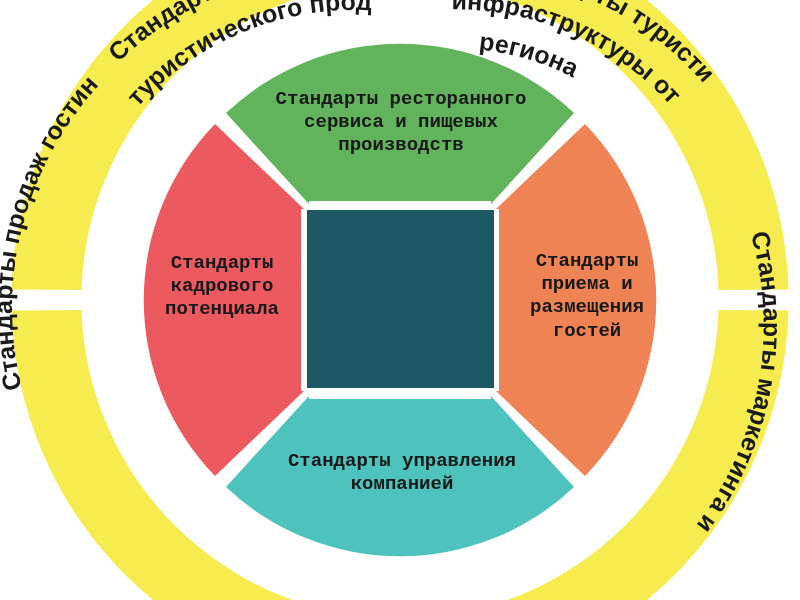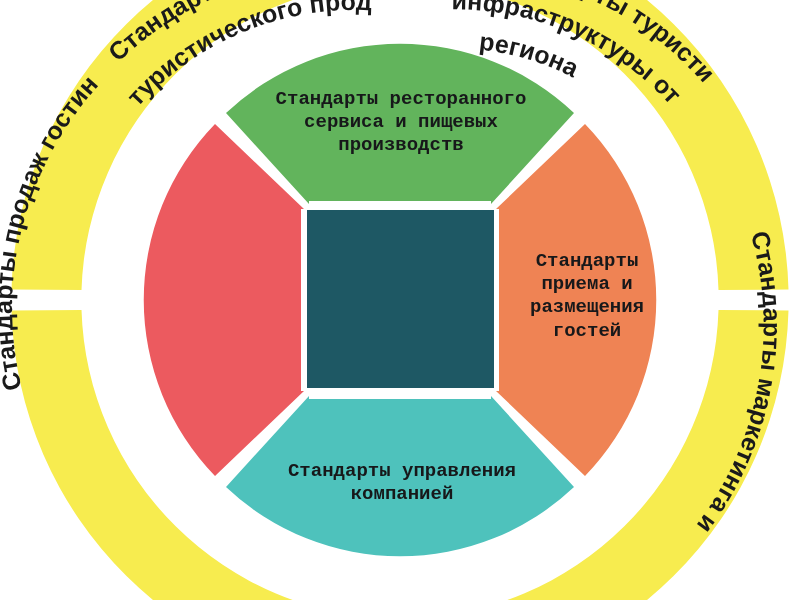--- a/index.html
+++ b/index.html
@@ -56,21 +56,21 @@
     font-size: 19px;
   }
   #label-orange {
     left: 508px;
     top: 250px;
     width: 158px;
     font-size: 19px;
   }
   #label-teal {
     left: 268px;
-    top: 460px;
+    top: 450px;
     width: 268px;
     font-size: 19px;
   }
   #label-center {
     left: 310px;
     top: 243px;
     width: 184px;
     font-size: 20.5px;
     font-weight: bold;
     color: #f2f0ad;
@@ -193,19 +193,20 @@
                  L 491 399
                  Z" fill="#4ec2bc"></path>
 
         <rect x="307" y="210" width="187" height="178" fill="#1e5864"></rect>
       </g>
     </g>
   </svg>
 
   <div class="seg-label" id="label-green">Стандарты ресторанного сервиса и пищевых производств</div>
 
+  <div class="seg-label" id="label-red">Стандарты кадрового потенциала</div>
 
   <div class="seg-label" id="label-orange">Стандарты приема и размещения гостей</div>
 
   <div class="seg-label" id="label-teal">Стандарты управления компанией</div>
 
 
 </div>
 
 </body></html>

